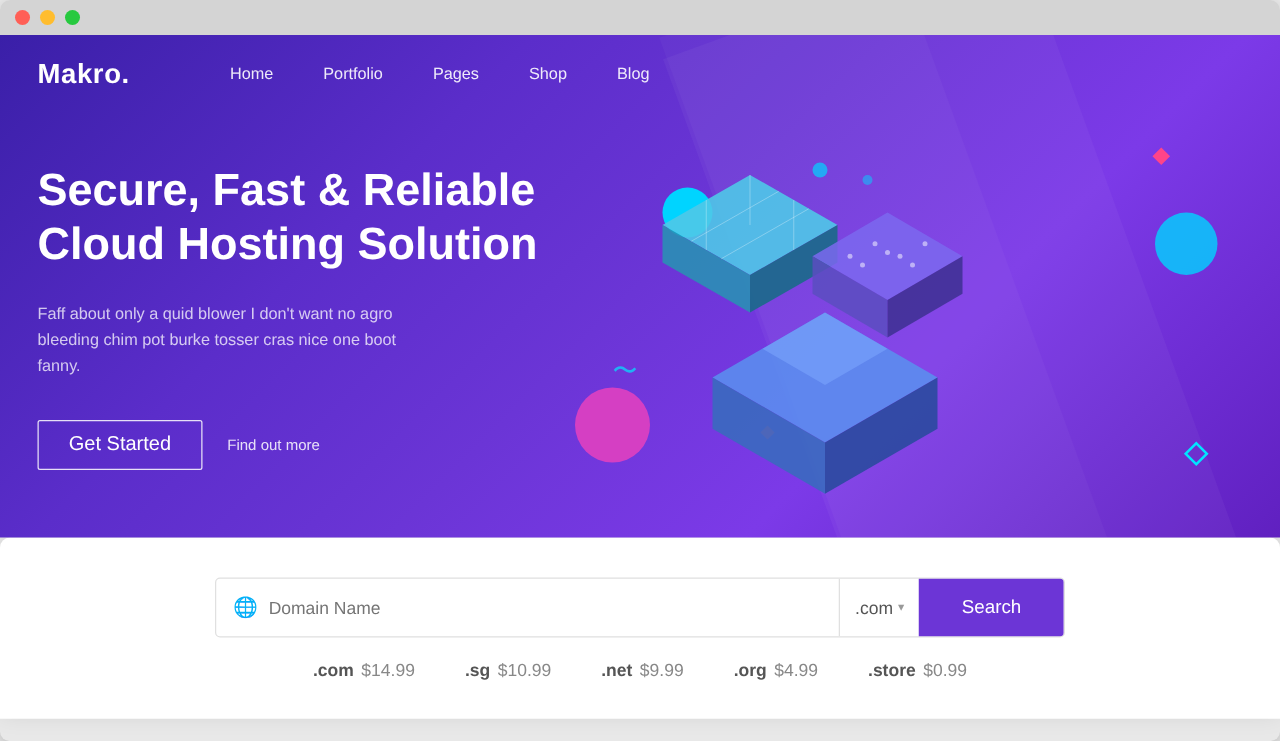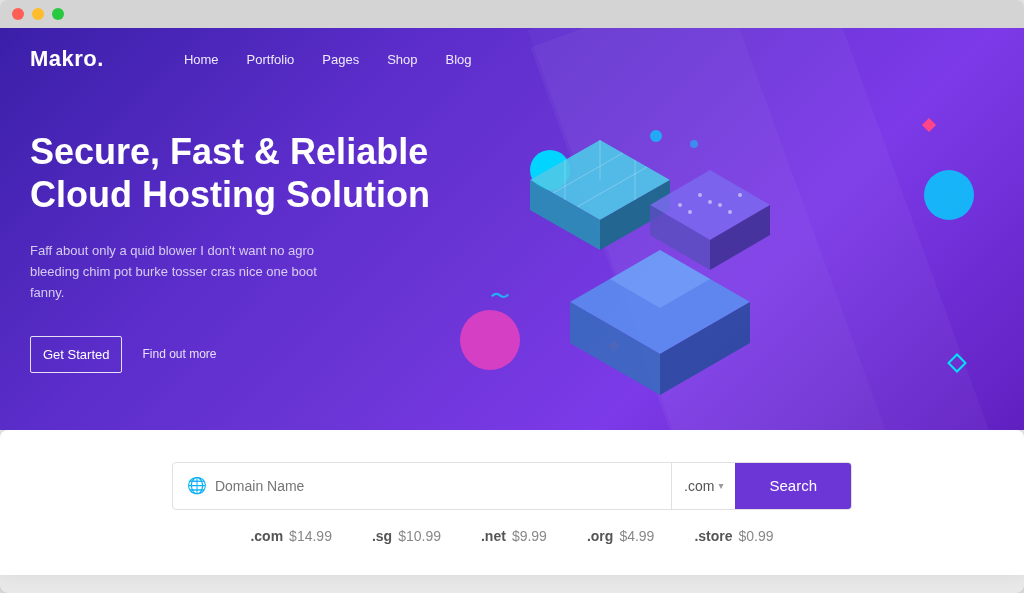--- a/index.html
+++ b/index.html
@@ -80,21 +80,21 @@
     }
     .logo {
       color: #fff;
       font-size: 22px;
       font-weight: 700;
       letter-spacing: 0.5px;
       margin-right: 80px;
     }
     .nav-links {
       display: flex;
-      gap: 28px;
+      gap: 40px;
       list-style: none;
       flex: 1;
     }
     .nav-links a {
       color: rgba(255,255,255,0.9);
       text-decoration: none;
       font-size: 13px;
       font-weight: 400;
     }
     .nav-signin {
@@ -134,22 +134,22 @@
     }
     .hero-buttons {
       display: flex;
       gap: 20px;
       align-items: center;
     }
     .btn-get-started {
       background: transparent;
       border: 1.5px solid rgba(255,255,255,0.85);
       color: #fff;
-      padding: 10px 12px;
-      font-size: 13px;
+      padding: 10px 24px;
+      font-size: 16px;
       cursor: pointer;
       border-radius: 2px;
     }
     .btn-find-out {
       color: rgba(255,255,255,0.85);
       font-size: 12px;
       background: none;
       border: none;
       cursor: pointer;
     }

